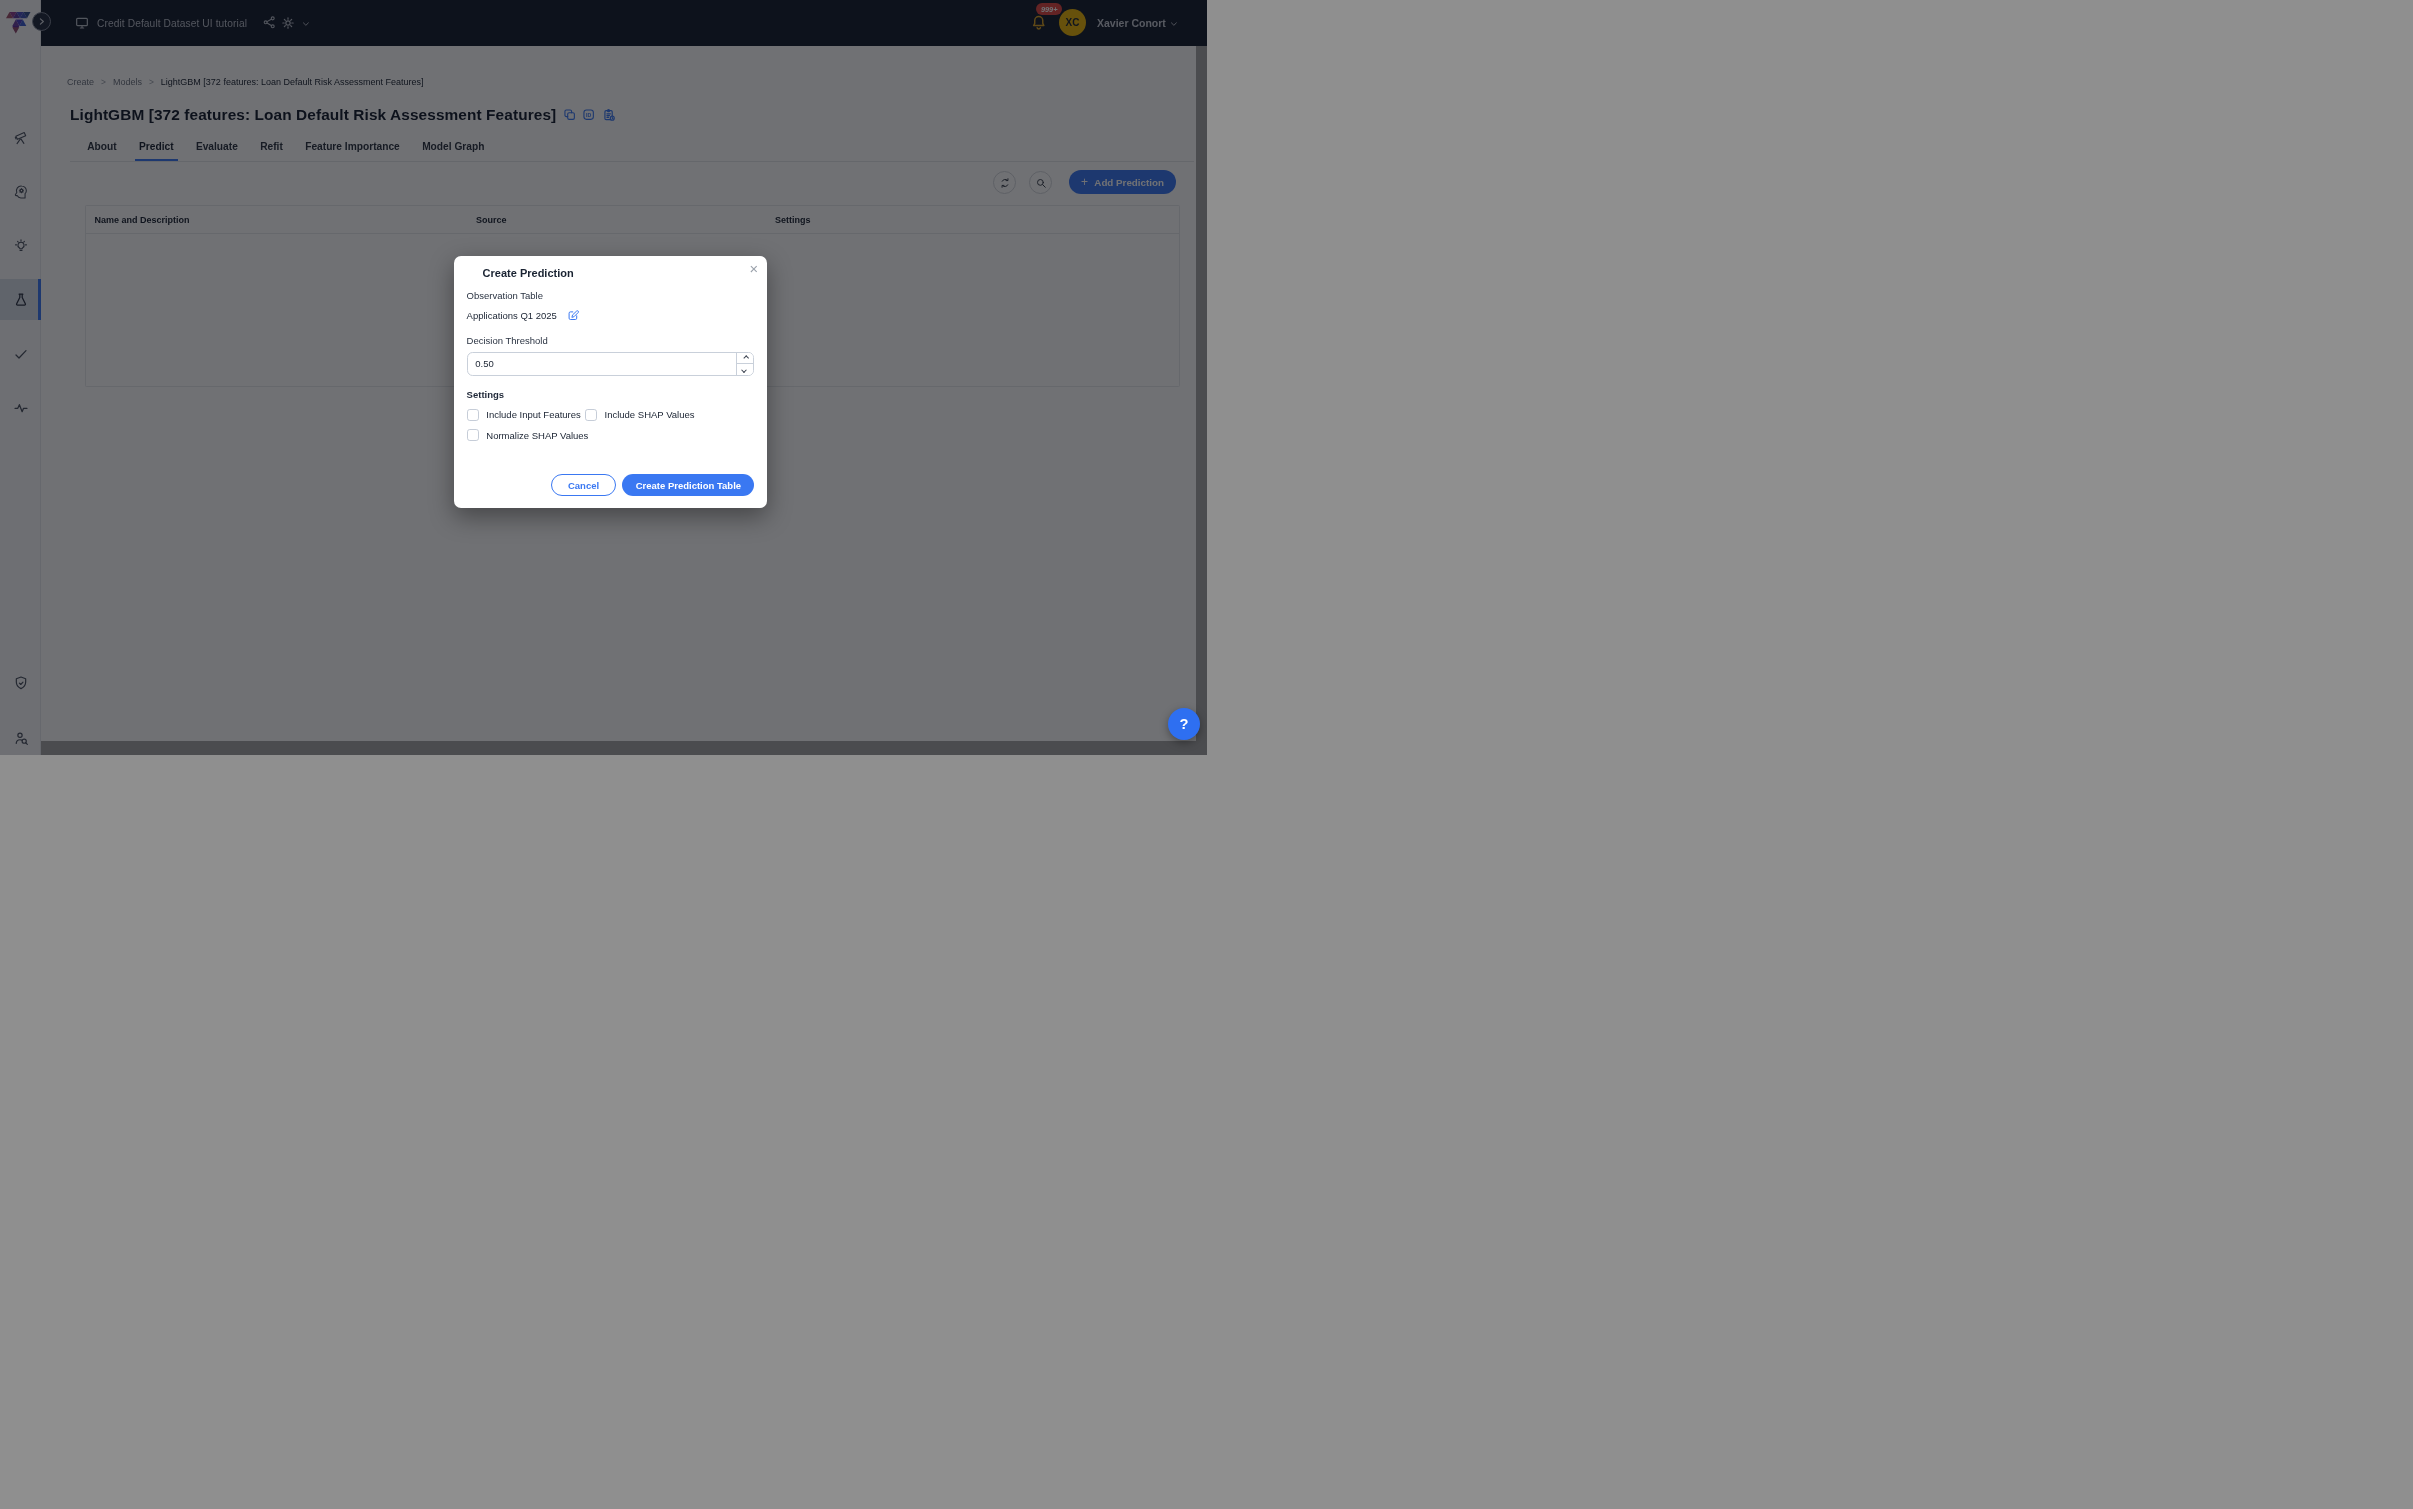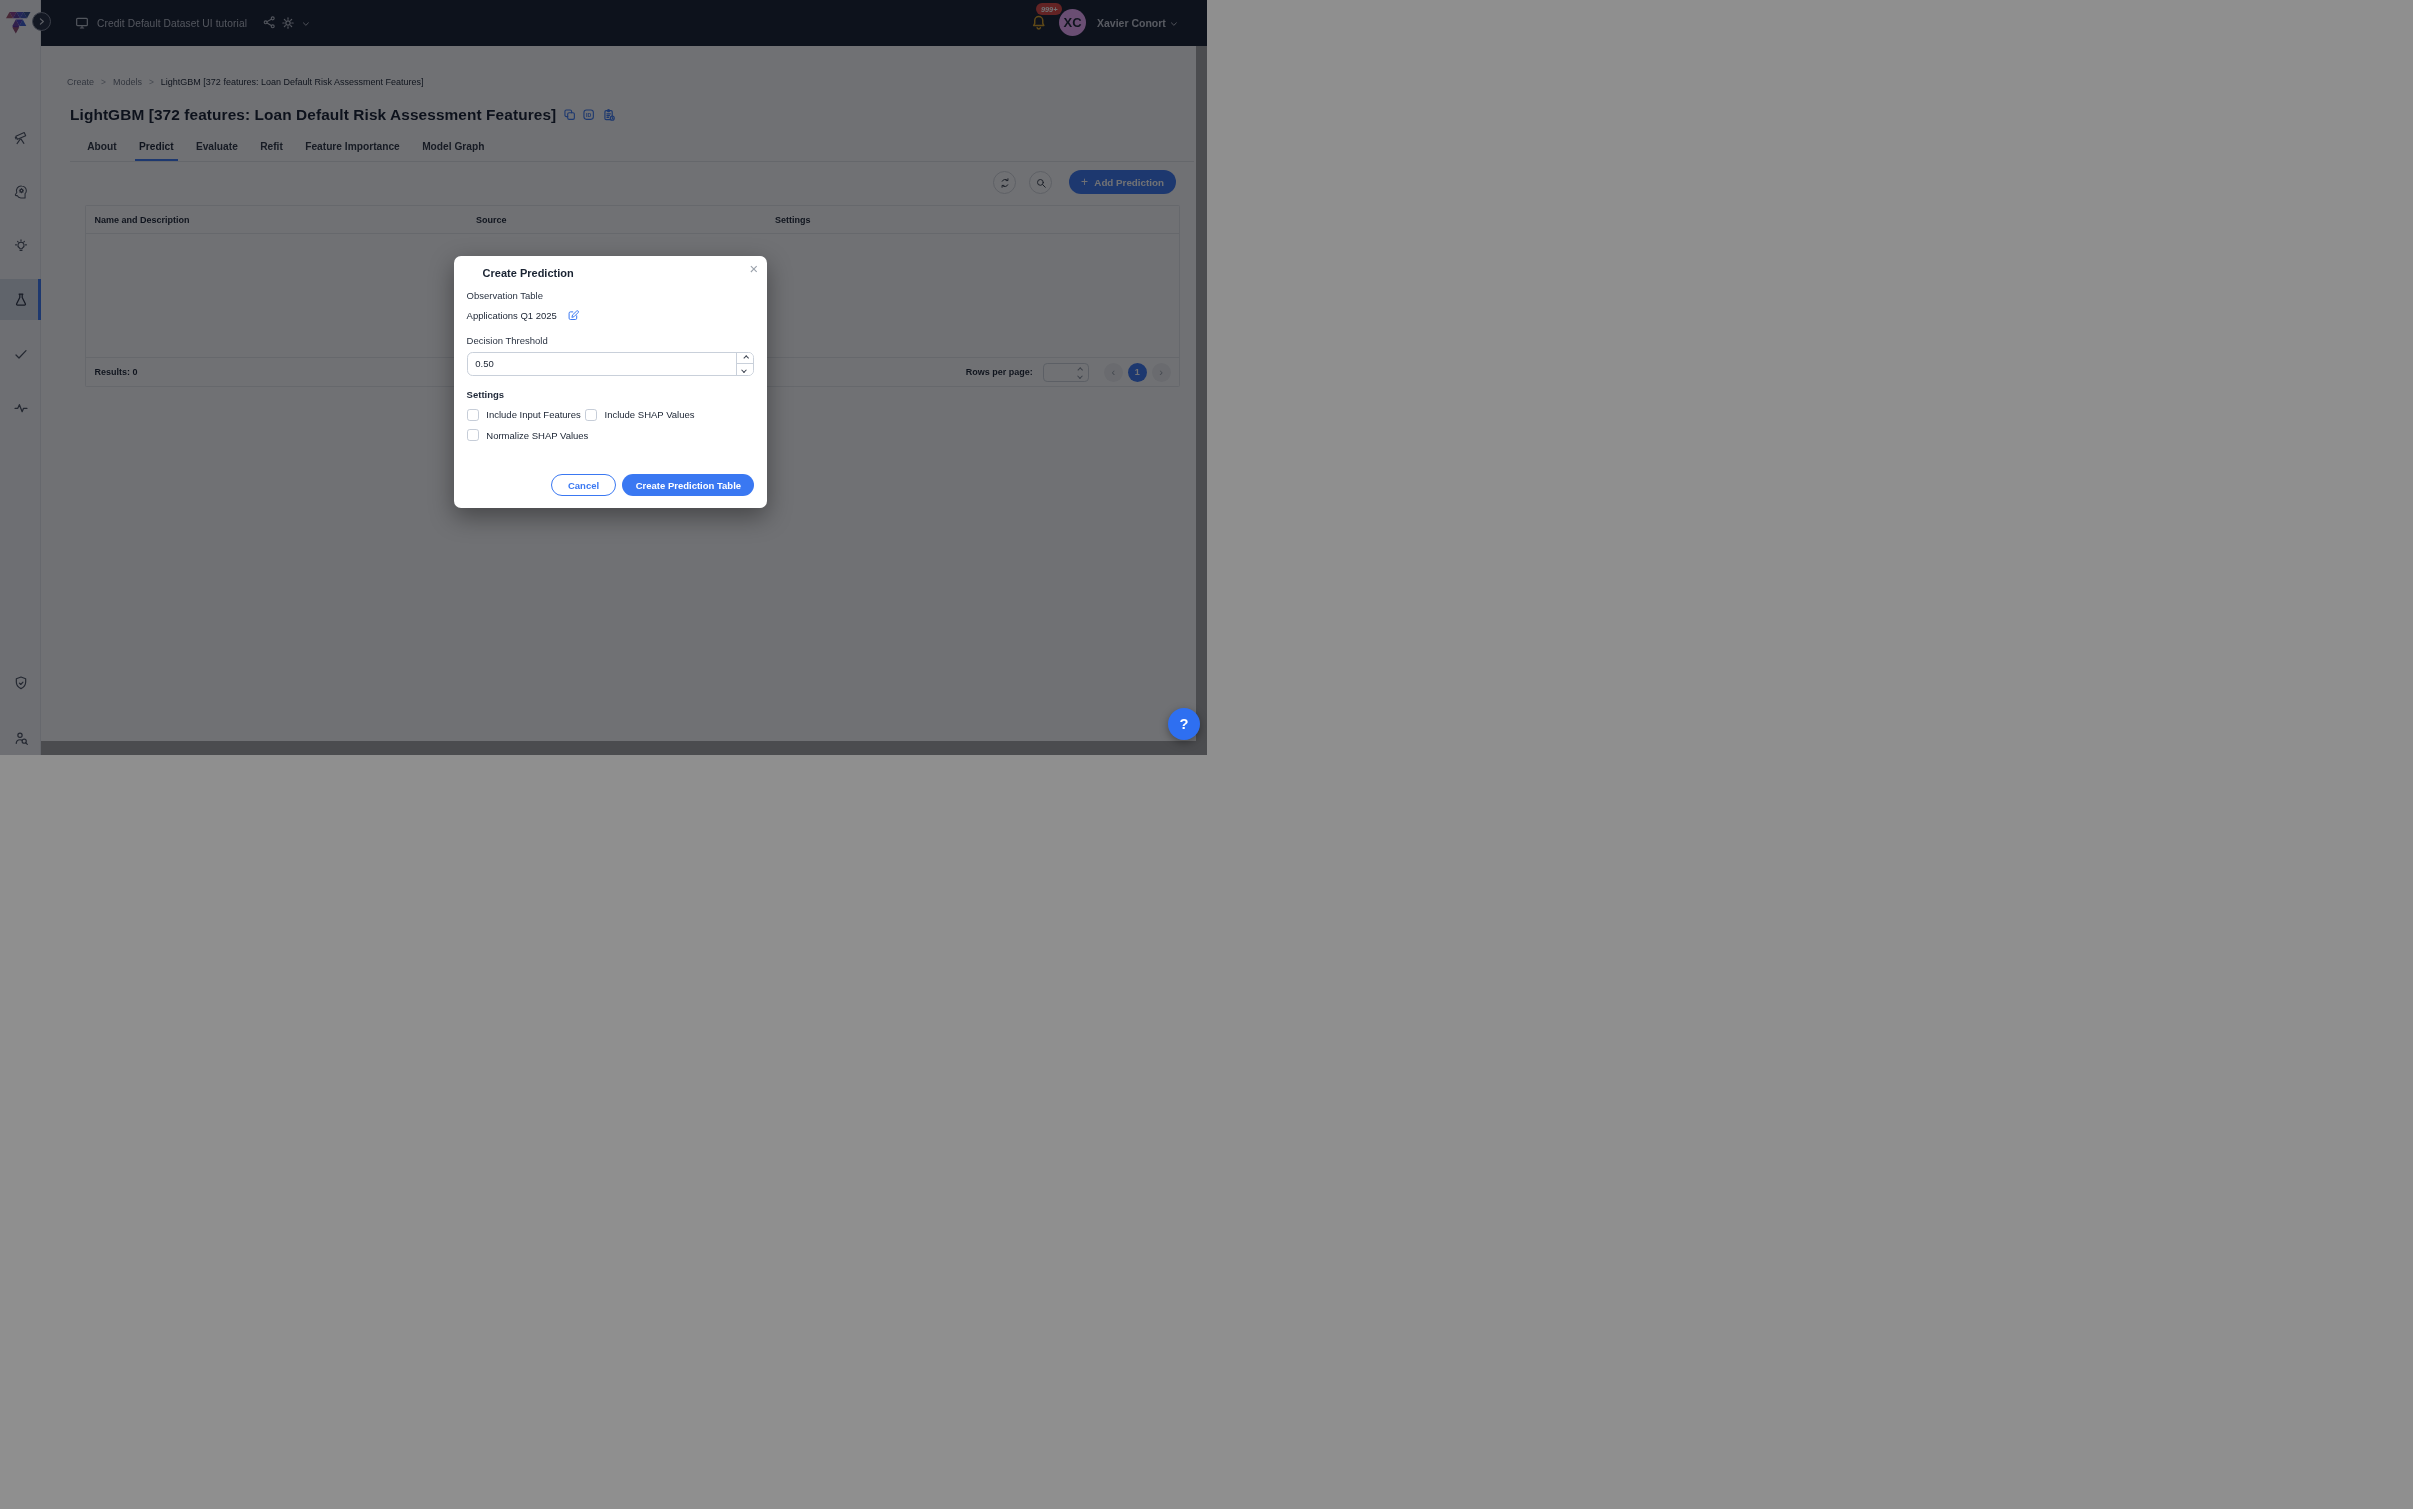--- a/index.html
+++ b/index.html
@@ -11,21 +11,21 @@
   .tb-item { position:absolute; display:flex; align-items:center; color:#b8bec9; }
   .tb-monitor { left:74px; top:14.7px; }
   .tb-title { left:97px; top:0; height:46px; font-size:10.2px; font-weight:500; letter-spacing:0.1px; }
   .tb-share { left:262px; top:15.4px; cursor:pointer; }
   .tb-gear { left:280px; top:14.7px; cursor:pointer; }
   .tb-caret { left:301px; top:19px; cursor:pointer; }
   .bell { position:absolute; left:1030px; top:14px; }
   .badge { position:absolute; left:1036px; top:2.8px; background:#e04540; color:#fff; font-size:7.4px; font-weight:700;
            padding:1.8px 4.9px; border-radius:6.3px; z-index:3;font-style:italic; }
   .avatar { position:absolute; left:1059px; top:9px; width:27px; height:27px; border-radius:50%;
-            background:#f0abfc; color:#1a2332; font-weight:700; font-size:13px; display:flex; align-items:center; justify-content:center; }
+            background:#eab308; color:#1a2332; font-weight:700; font-size:10px; display:flex; align-items:center; justify-content:center; }
   .user-name { position:absolute; left:1097px; top:0; height:46px; display:flex; align-items:center;
                color:#c3c8d2; font-size:10.5px; font-weight:600; }
   .user-caret { position:absolute; left:1169px; top:19px; }
 
   
   .sidebar { position:absolute; left:0; top:0; width:41px; height:755px; background:#fbfbfd; border-right:0.7px solid #e8eaee; z-index:4; }
   .logo { position:absolute; left:6.3px; top:9px; }
   .side-item { position:absolute; left:0; width:41px; height:41px; display:flex; align-items:center; justify-content:center;
                color:#4a5160; cursor:pointer; }
   .side-item.active { background:#d9dfea; color:#2b3343; }
@@ -304,35 +304,20 @@
         <span class="add-plus">+</span>
         <span>Add Prediction</span>
       </button>
 
       <div class="table">
         <div class="thead">
           <span class="th th1">Name and Description</span>
           <span class="th th2">Source</span>
           <span class="th th3">Settings</span>
         </div>
-        <div class="tfoot">
-          <span class="results">Results: 0</span>
-          <span class="foot-right">
-            <span class="rpp-label">Rows per page:</span>
-            <span class="rpp-select">
-              <span class="sel-arrows">
-                  <span class="carr up"></span>
-                  <span class="carr down"></span>
-                </span>
-            </span>
-            <button class="pg-btn">‹</button>
-            <button class="pg-current">1</button>
-            <button class="pg-btn">›</button>
-          </span>
-        </div>
       </div>
 
     </div>
   </div>
 
   <div class="overlay"></div>
 
   <div class="modal">
     <div class="modal-title">Create Prediction</div>
     <button class="modal-close">×</button>

